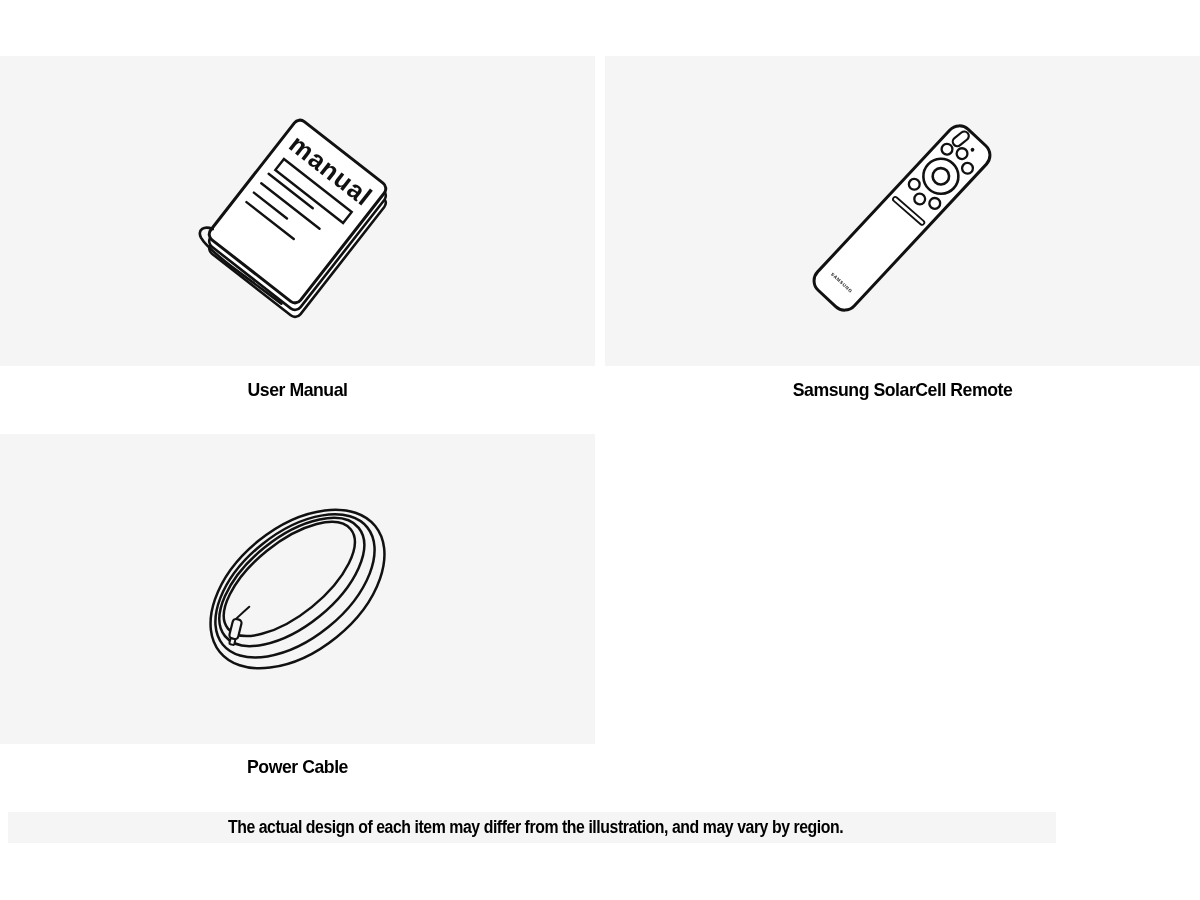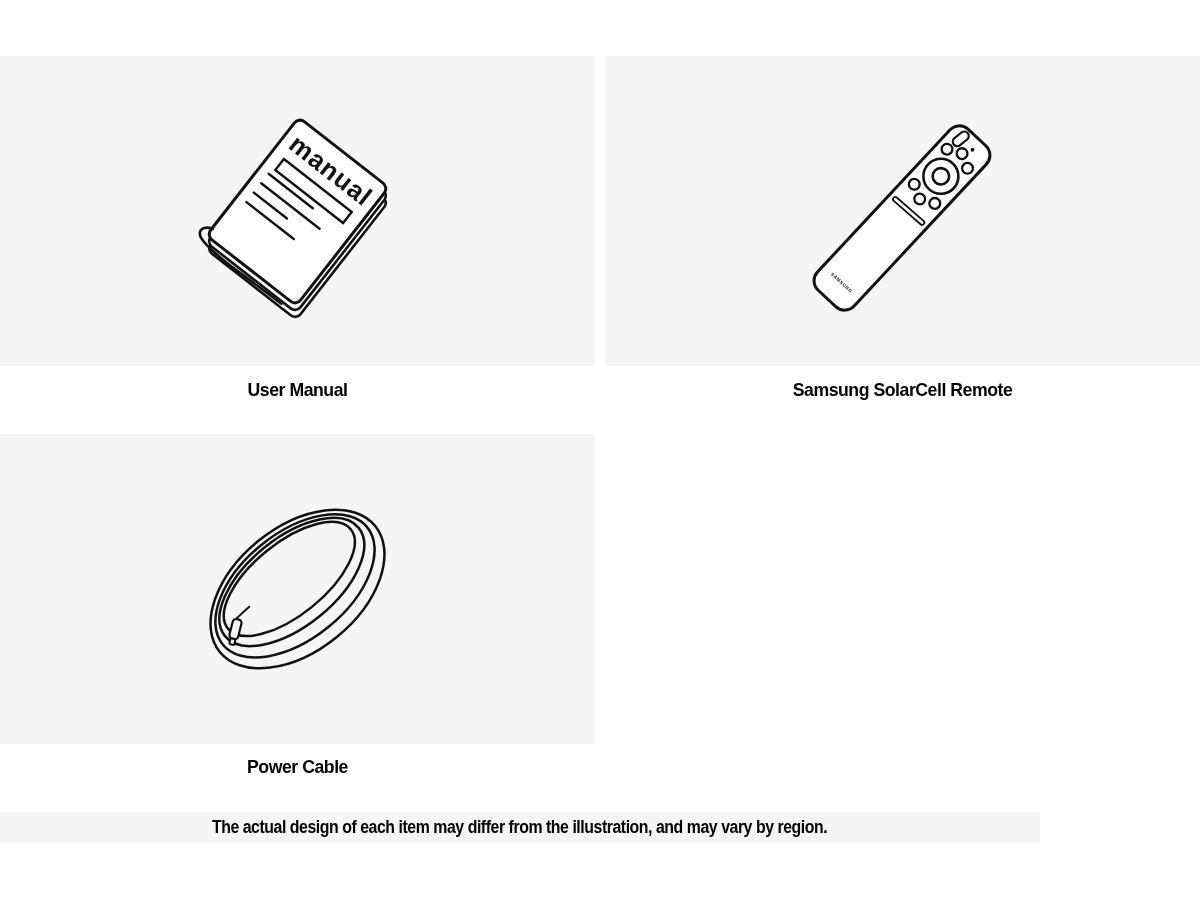--- a/index.html
+++ b/index.html
@@ -20,23 +20,23 @@
   .cell-label{
     position:absolute;width:595px;text-align:center;
     font-size:19px;font-weight:bold;line-height:26px;
     letter-spacing:-0.5px;color:var(--text-color,#000);
     transform:scaleX(.93);transform-origin:50% 50%;
   }
   .label-manual{left:0;top:377px;}
   .label-remote{left:605px;top:377px;}
   .label-cable{left:0;top:754px;}
   .note-strip{
-    position:absolute;left:0;top:812px;width:1040px;height:31px;
+    position:absolute;left:8px;top:812px;width:1040px;height:31px;
     background:var(--panel-bg,#f5f5f5);
-    display:flex;align-items:center;justify-content:center;
+    display:flex;align-items:center;justify-content:center;padding-left:8px;
   }
   .note-text{
     font-size:18px;font-weight:bold;letter-spacing:-0.5px;
     color:var(--text-color,#000);
     transform:scaleX(.88);transform-origin:50% 50%;white-space:nowrap;
   }
   .book-title{font-family:"Liberation Sans","DejaVu Sans",sans-serif;font-weight:bold;}
   .remote-brand{font-family:"Liberation Sans","DejaVu Sans",sans-serif;font-weight:bold;}
 </style>
 </head>

